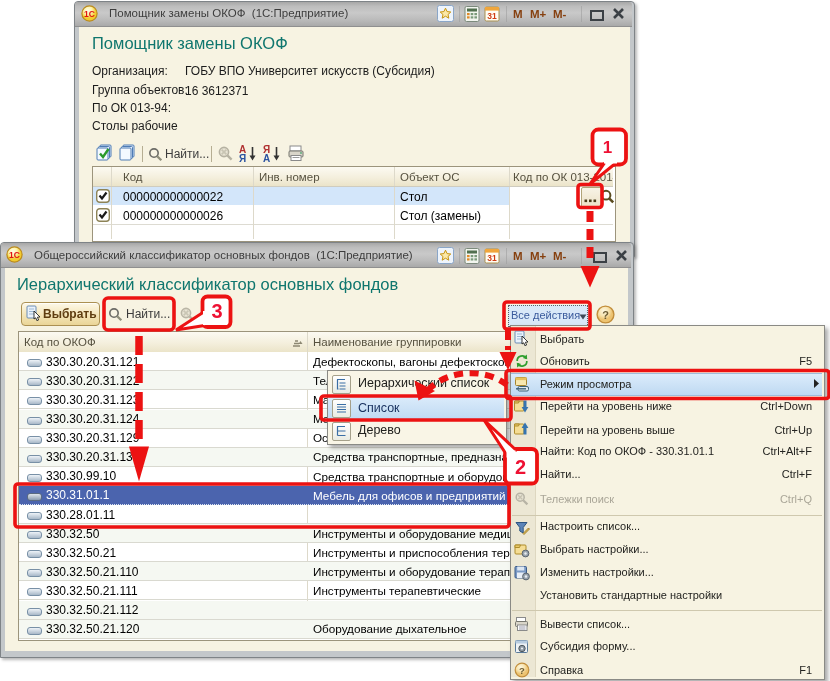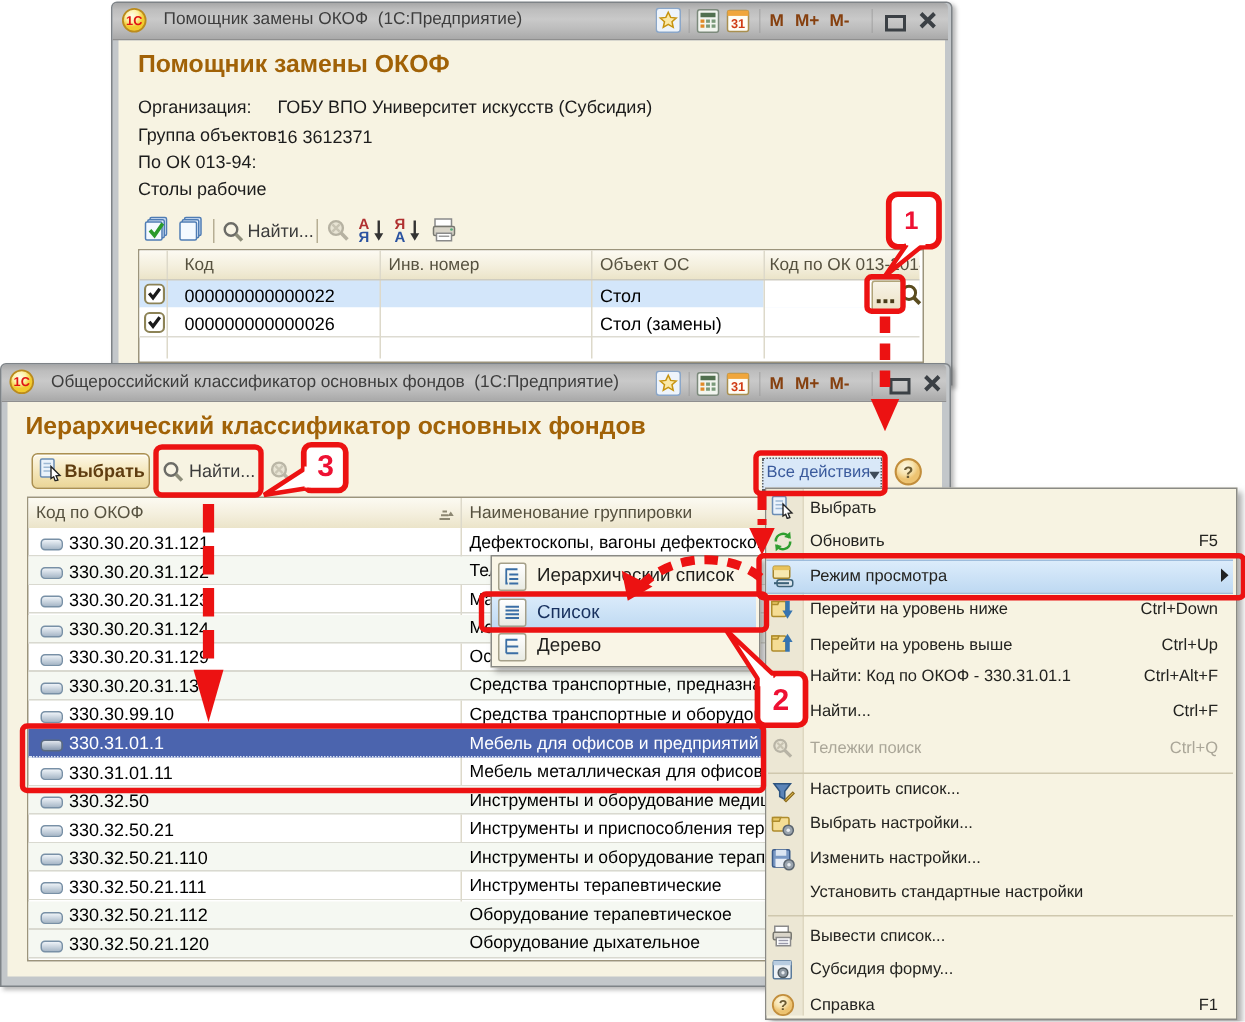--- a/index.html
+++ b/index.html
@@ -1,21 +1,21 @@
 <!DOCTYPE html>
 <html><head><meta charset="utf-8">
 <style>
 html,body{margin:0;padding:0}
 body{width:830px;height:681px;position:relative;background:#fff;font-family:"Liberation Sans",sans-serif;overflow:hidden}
 .abs{position:absolute}
 .win{position:absolute;background:#c3c7ca;border:1px solid #7e8387;border-radius:4px 4px 0 0;box-shadow:2px 2px 3px rgba(100,100,100,.45)}
 .tbar{position:absolute;height:24px;background:linear-gradient(180deg,#a7a7a7 0%,#bdbdbd 18%,#c9c9c9 45%,#bcbcbc 72%,#a9a9a9 100%);border-radius:3px 3px 0 0;border-bottom:1px solid #8f8f8f}
 .ttext{position:absolute;font-size:11.5px;color:#3d3d3d;white-space:nowrap}
 .content{position:absolute;background:#f7f3e2}
-.h1c{position:absolute;font-size:16.5px;font-weight:bold;color:#a16207;white-space:nowrap}
+.h1c{position:absolute;font-size:16.5px;font-weight:normal;color:#0f766e;white-space:nowrap}
 .lbl{position:absolute;font-size:12px;color:#1c1c1c;white-space:nowrap}
 .hdrtxt{position:absolute;font-size:11.5px;color:#56513f;white-space:nowrap}
 .celltxt{position:absolute;font-size:12px;color:#000;white-space:nowrap}
 .thead{position:absolute;background:linear-gradient(180deg,#fcfaf2 0%,#f4efdd 55%,#ebe4c9 100%)}
 .mi{position:absolute;width:16px;height:16px}
 .mtext{position:absolute;font-size:11px;color:#232320;white-space:nowrap;padding-top:1px}
 .mshort{position:absolute;font-size:11px;color:#232320;text-align:right;padding-top:1px}
 .sep{position:absolute;height:1px;background:#cfc8ae;left:2px;right:2px}
 .mm{font-weight:bold;color:#86400f;font-size:11.5px;position:absolute}
 .tsep{position:absolute;width:1px;height:16px;background:#9a9a9a;opacity:.55}
@@ -289,22 +289,21 @@
     <span class="code">330.30.99.10</span>
     <span class="name">Средства транспортные и оборудование ост</span>
   </div>
 <div class="row2" style="top:485.9px;background-color:#4b64ae;background-image:none;border-bottom:1px dotted #dde6f2;box-sizing:border-box">
     <div class="minus" style="background:linear-gradient(#dfe5ec,#8a9bb0);border-color:#5a6a80"></div>
     <span class="code" style="color:#fff">330.31.01.1</span>
     <span class="name" style="color:#fff">Мебель для офисов и предприятий торговли</span>
   </div>
 <div class="row2" style="top:505.0px">
     <div class="minus"></div>
-    <span class="code">330.31.01.11</span>
-    <span class="name">Мебель металлическая для офисов</span>
+    <span class="code">330.28.01.11</span>
   </div>
 <div class="row2" style="top:524.1px;background-color:#f5f8f2">
     <div class="minus"></div>
     <span class="code">330.32.50</span>
     <span class="name">Инструменты и оборудование медицинские</span>
   </div>
 <div class="row2" style="top:543.2px">
     <div class="minus"></div>
     <span class="code">330.32.50.21</span>
     <span class="name">Инструменты и приспособления терапевтич</span>
@@ -315,21 +314,20 @@
     <span class="name">Инструменты и оборудование терапевтичес</span>
   </div>
 <div class="row2" style="top:581.4px">
     <div class="minus"></div>
     <span class="code">330.32.50.21.111</span>
     <span class="name">Инструменты терапевтические</span>
   </div>
 <div class="row2" style="top:600.5px;background-color:#f5f8f2">
     <div class="minus"></div>
     <span class="code">330.32.50.21.112</span>
-    <span class="name">Оборудование терапевтическое</span>
   </div>
 <div class="row2" style="top:619.6px;background-color:#f5f8f2">
     <div class="minus"></div>
     <span class="code">330.32.50.21.120</span>
     <span class="name">Оборудование дыхательное</span>
   </div>
 
 <div class="abs" style="left:327px;top:370px;width:178px;height:72.5px;background:#f9f5e6;border:1px solid #8a8a85;box-shadow:3px 3px 4px rgba(90,90,90,.5)"></div>
 <div class="smitem" style="top:371.5px">
     <div class="smbox"><svg width="17" height="17" viewBox="0 0 17 17">

